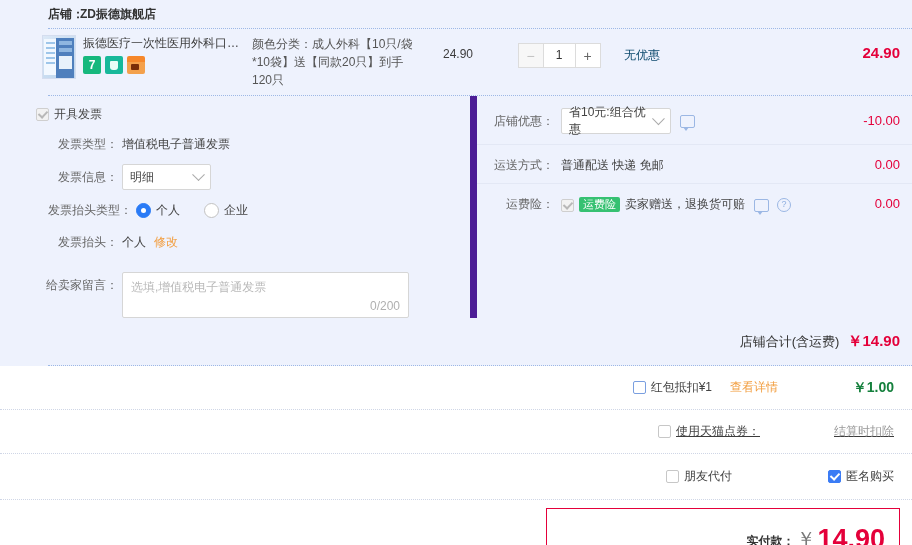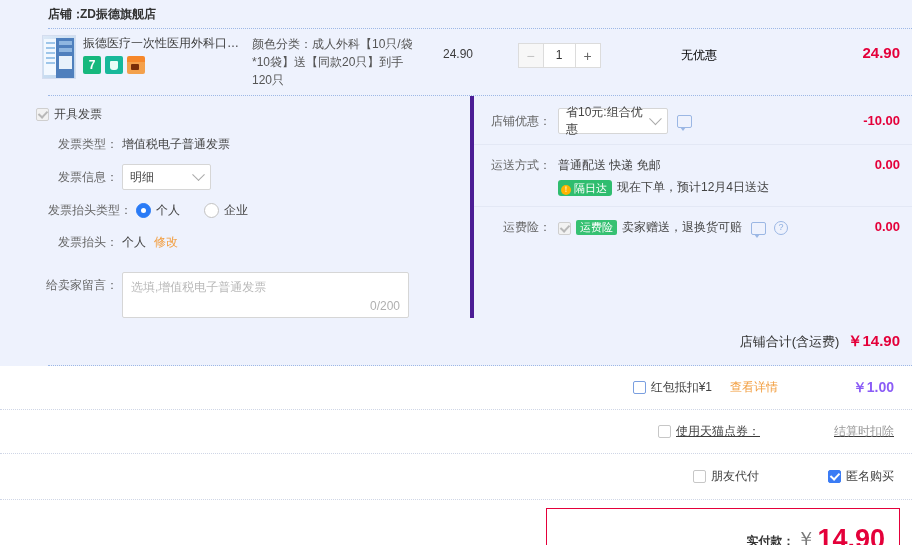--- a/index.html
+++ b/index.html
@@ -194,23 +194,23 @@
     line-height: 23px;
   }
   .stepper .plus {
     width: 25px;
     border-left: none;
     color: #666;
   }
   .prod-promo {
     width: 150px;
     flex: 0 0 auto;
-    text-align: center;
+    text-align: left;
     padding-top: 12px;
-    color: #000000;
+    color: #0c4a6e;
     font-size: 12px;
   }
   .prod-total {
     flex: 1 1 auto;
     text-align: right;
     padding-right: 12px;
     padding-top: 9px;
     color: #e4003a;
     font-size: 15px;
     font-weight: bold;
@@ -224,21 +224,21 @@
     position: relative;
   }
   .mid-left {
     width: 422px;
     box-sizing: border-box;
     padding: 10px 0 0 0;
     flex: 0 0 auto;
   }
   .mid-right {
     flex: 1 1 auto;
-    border-left: 4px solid #4c1d95;
+    border-left: 7px solid #4c1d95;
     box-sizing: border-box;
   }
 
   .inv-line {
     display: flex;
     align-items: center;
     margin-left: -14px;
     min-height: 24px;
   }
   .inv-label {
@@ -397,21 +397,21 @@
     box-sizing: border-box;
     line-height: 26px;
   }
   .r-body { flex: 1 1 auto; font-size: 12px; color: #444; }
   .r-amount {
     width: 110px;
     flex: 0 0 auto;
     text-align: right;
     padding-right: 12px;
     color: #e4003a;
-    font-weight: bold;
+    font-weight: normal;
     font-size: 13px;
     line-height: 26px;
     box-sizing: border-box;
   }
   .sub-note {
     color: #666;
     font-size: 12px;
     margin-top: 4px;
     padding-left: 28px;
   }
@@ -498,34 +498,34 @@
     border-bottom: 1px dotted #cfd6e6;
     display: flex;
     align-items: center;
     justify-content: flex-end;
     padding-right: 18px;
     box-sizing: border-box;
     background: #fff;
   }
   .row-redbag { height: 44px; gap: 8px; }
   .row-point  { height: 44px; gap: 8px; text-decoration: underline; }
-  .row-opts   { height: 46px; gap: 69px; }
+  .row-opts   { height: 46px; gap: 96px; }
   .cell-inline {
     display: flex;
     align-items: center;
     gap: 5px;
     font-size: 12px;
     color: #444;
   }
   .amount-black {
     width: 108px;
     text-align: right;
     font-size: 14px;
     font-weight: bold;
-    color: #8b5cf6;
+    color: #15803d;
   }
   .grey-note { color: #9a9a9a; font-size: 12px; }
 
   
   .paybox {
     position: absolute;
     left: 546px;
     top: 508px;
     width: 354px;
     height: 48px;
@@ -676,26 +676,20 @@
             <span class="icon-chat"></span>
           </div>
         </div>
         <div class="r-amount">-10.00</div>
       </div>
 
       <div class="r-row">
         <div class="r-label" style="line-height:16px;">运送方式：</div>
         <div class="r-body">
           <div style="line-height:16px;">普通配送 快递 免邮</div>
-          <div class="ship-line2 cell-inline">
-            <span class="tag-nextday">
-              <span class="dot">！</span><span>隔日达</span>
-            </span>
-            <span>现在下单，预计12月4日送达</span>
-          </div>
         </div>
         <div class="r-amount" style="line-height:16px;">0.00</div>
       </div>
 
       <div class="r-row">
         <div class="r-label" style="line-height:16px;">运费险：</div>
         <div class="r-body cell-inline" style="line-height:16px;align-items:flex-end;">
           <span class="chk checked-grey"></span>
           <span class="tag-green">运费险</span>
           <span>卖家赠送，退换货可赔</span>

